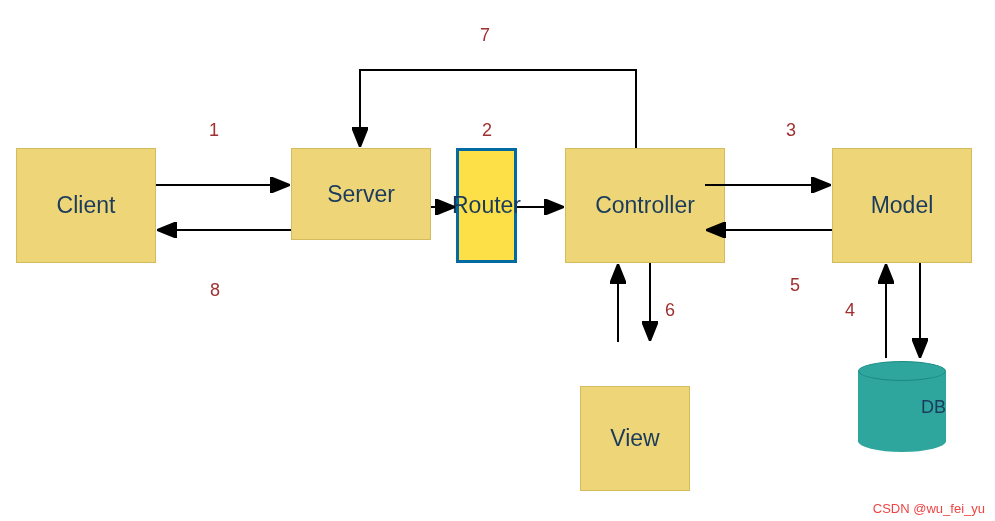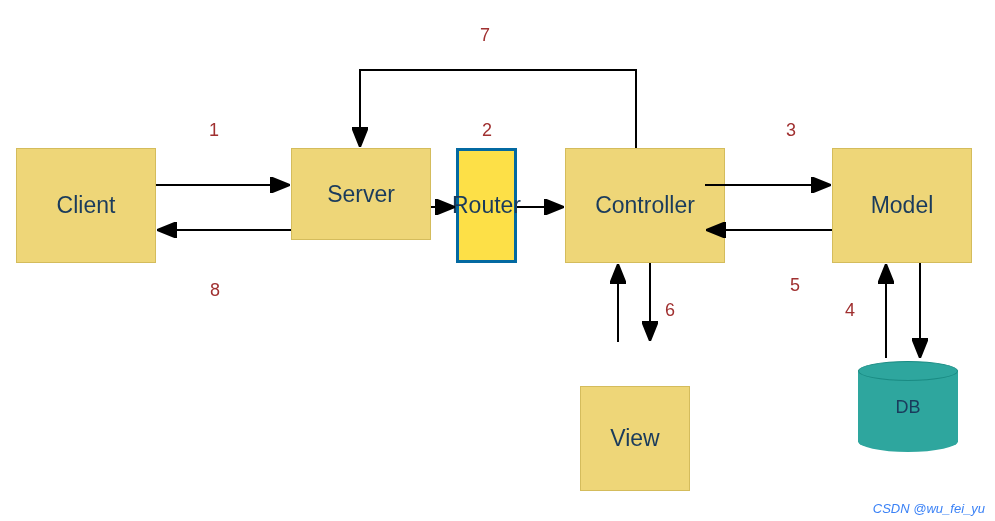--- a/index.html
+++ b/index.html
@@ -53,23 +53,22 @@
     }
     .arrow {
       position: absolute;
       stroke: #000;
       fill: #000;
     }
     .watermark {
       position: absolute;
       right: 10px;
       bottom: 5px;
-      color: #3b82f6;
+      color: #ef4444;
       font-size: 13px;
-      font-style: italic;
     }
   </style>
 </head>
 <body>
 
 <div class="box yellow-box" style="left:16px; top:148px; width:140px; height:115px;">
   <span>Client</span>
 </div>
 
 <div class="box yellow-box" style="left:291px; top:148px; width:140px; height:92px;align-items:center;">
@@ -85,21 +84,21 @@
 </div>
 
 <div class="box yellow-box" style="left:832px; top:148px; width:140px; height:115px;">
   <span>Model</span>
 </div>
 
 <div class="box yellow-box" style="left:580px; top:342px; width:110px; height:105px;margin-top:44px;">
   <span>View</span>
 </div>
 
-<div class="db-cyl" style="left:858px; top:362px; width:100px; height:90px;">
+<div class="db-cyl" style="left:858px; top:362px; width:88px; height:90px;justify-content:flex-end;">
   <span style="position:relative; z-index:2;">DB</span>
 </div>
 
 <div class="num" style="left:209px; top:120px;">1</div>
 <div class="num" style="left:482px; top:120px;">2</div>
 <div class="num" style="left:786px; top:120px;">3</div>
 <div class="num" style="left:845px; top:300px;">4</div>
 <div class="num" style="left:790px; top:275px;">5</div>
 <div class="num" style="left:665px; top:300px;">6</div>
 <div class="num" style="left:480px; top:25px;">7</div>

